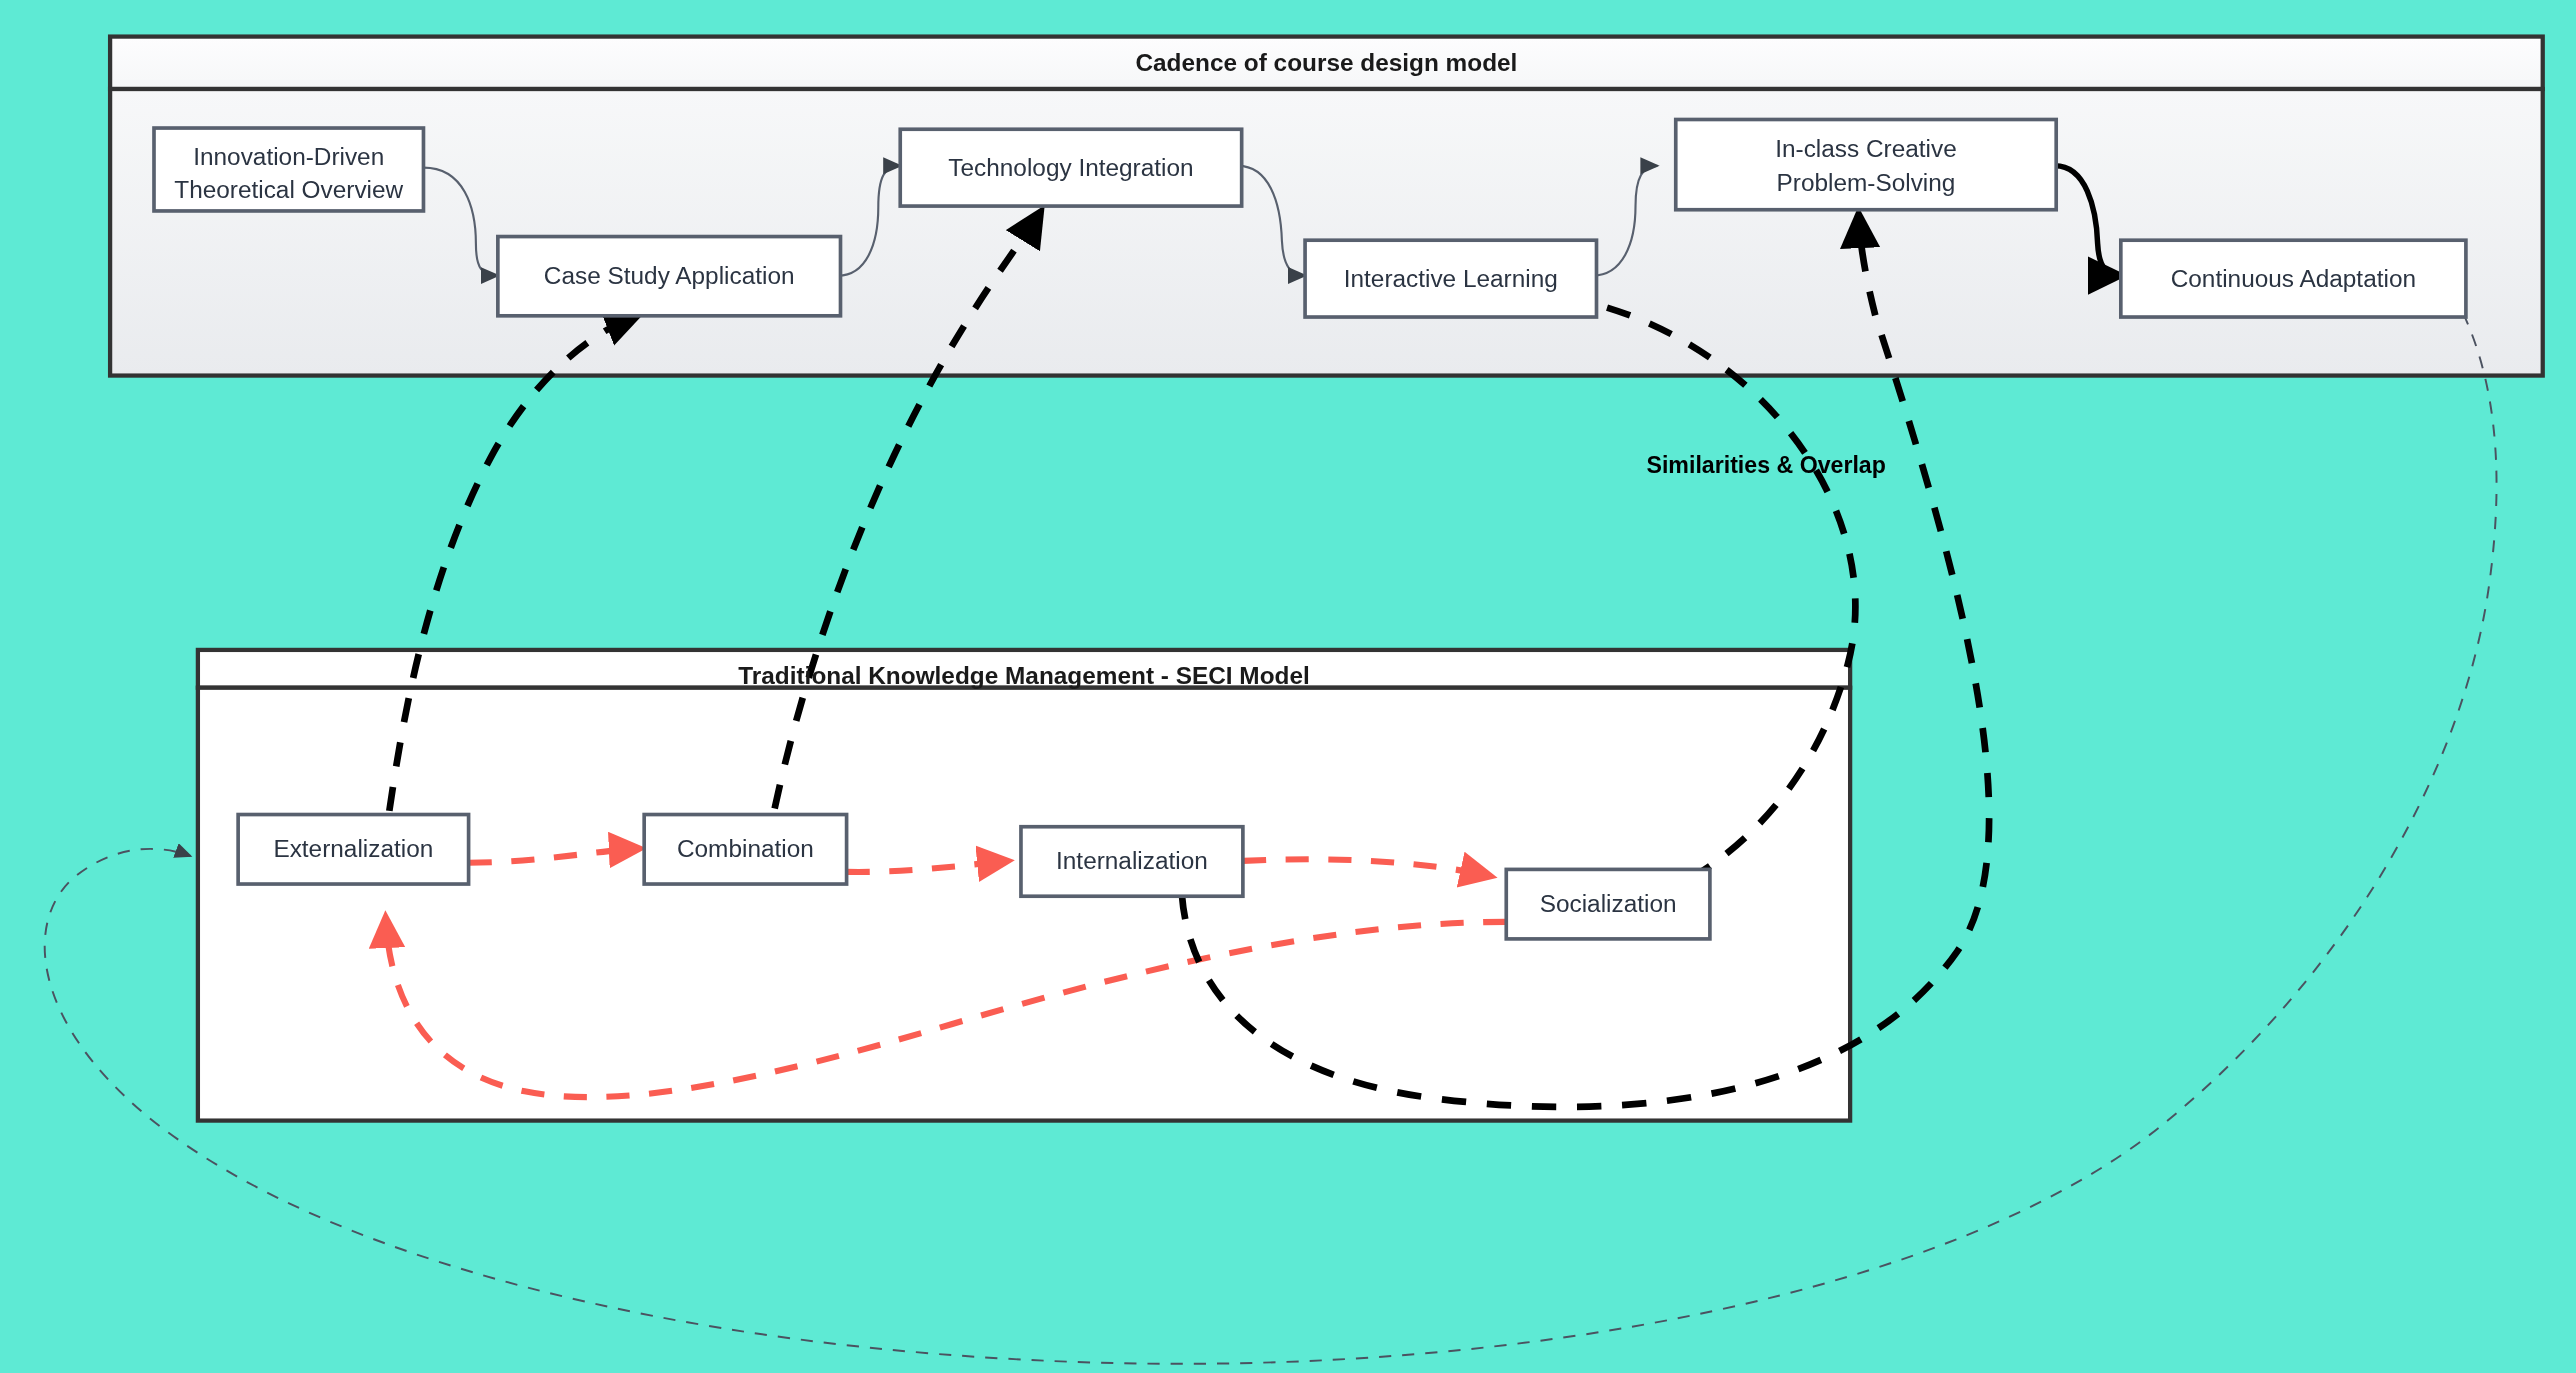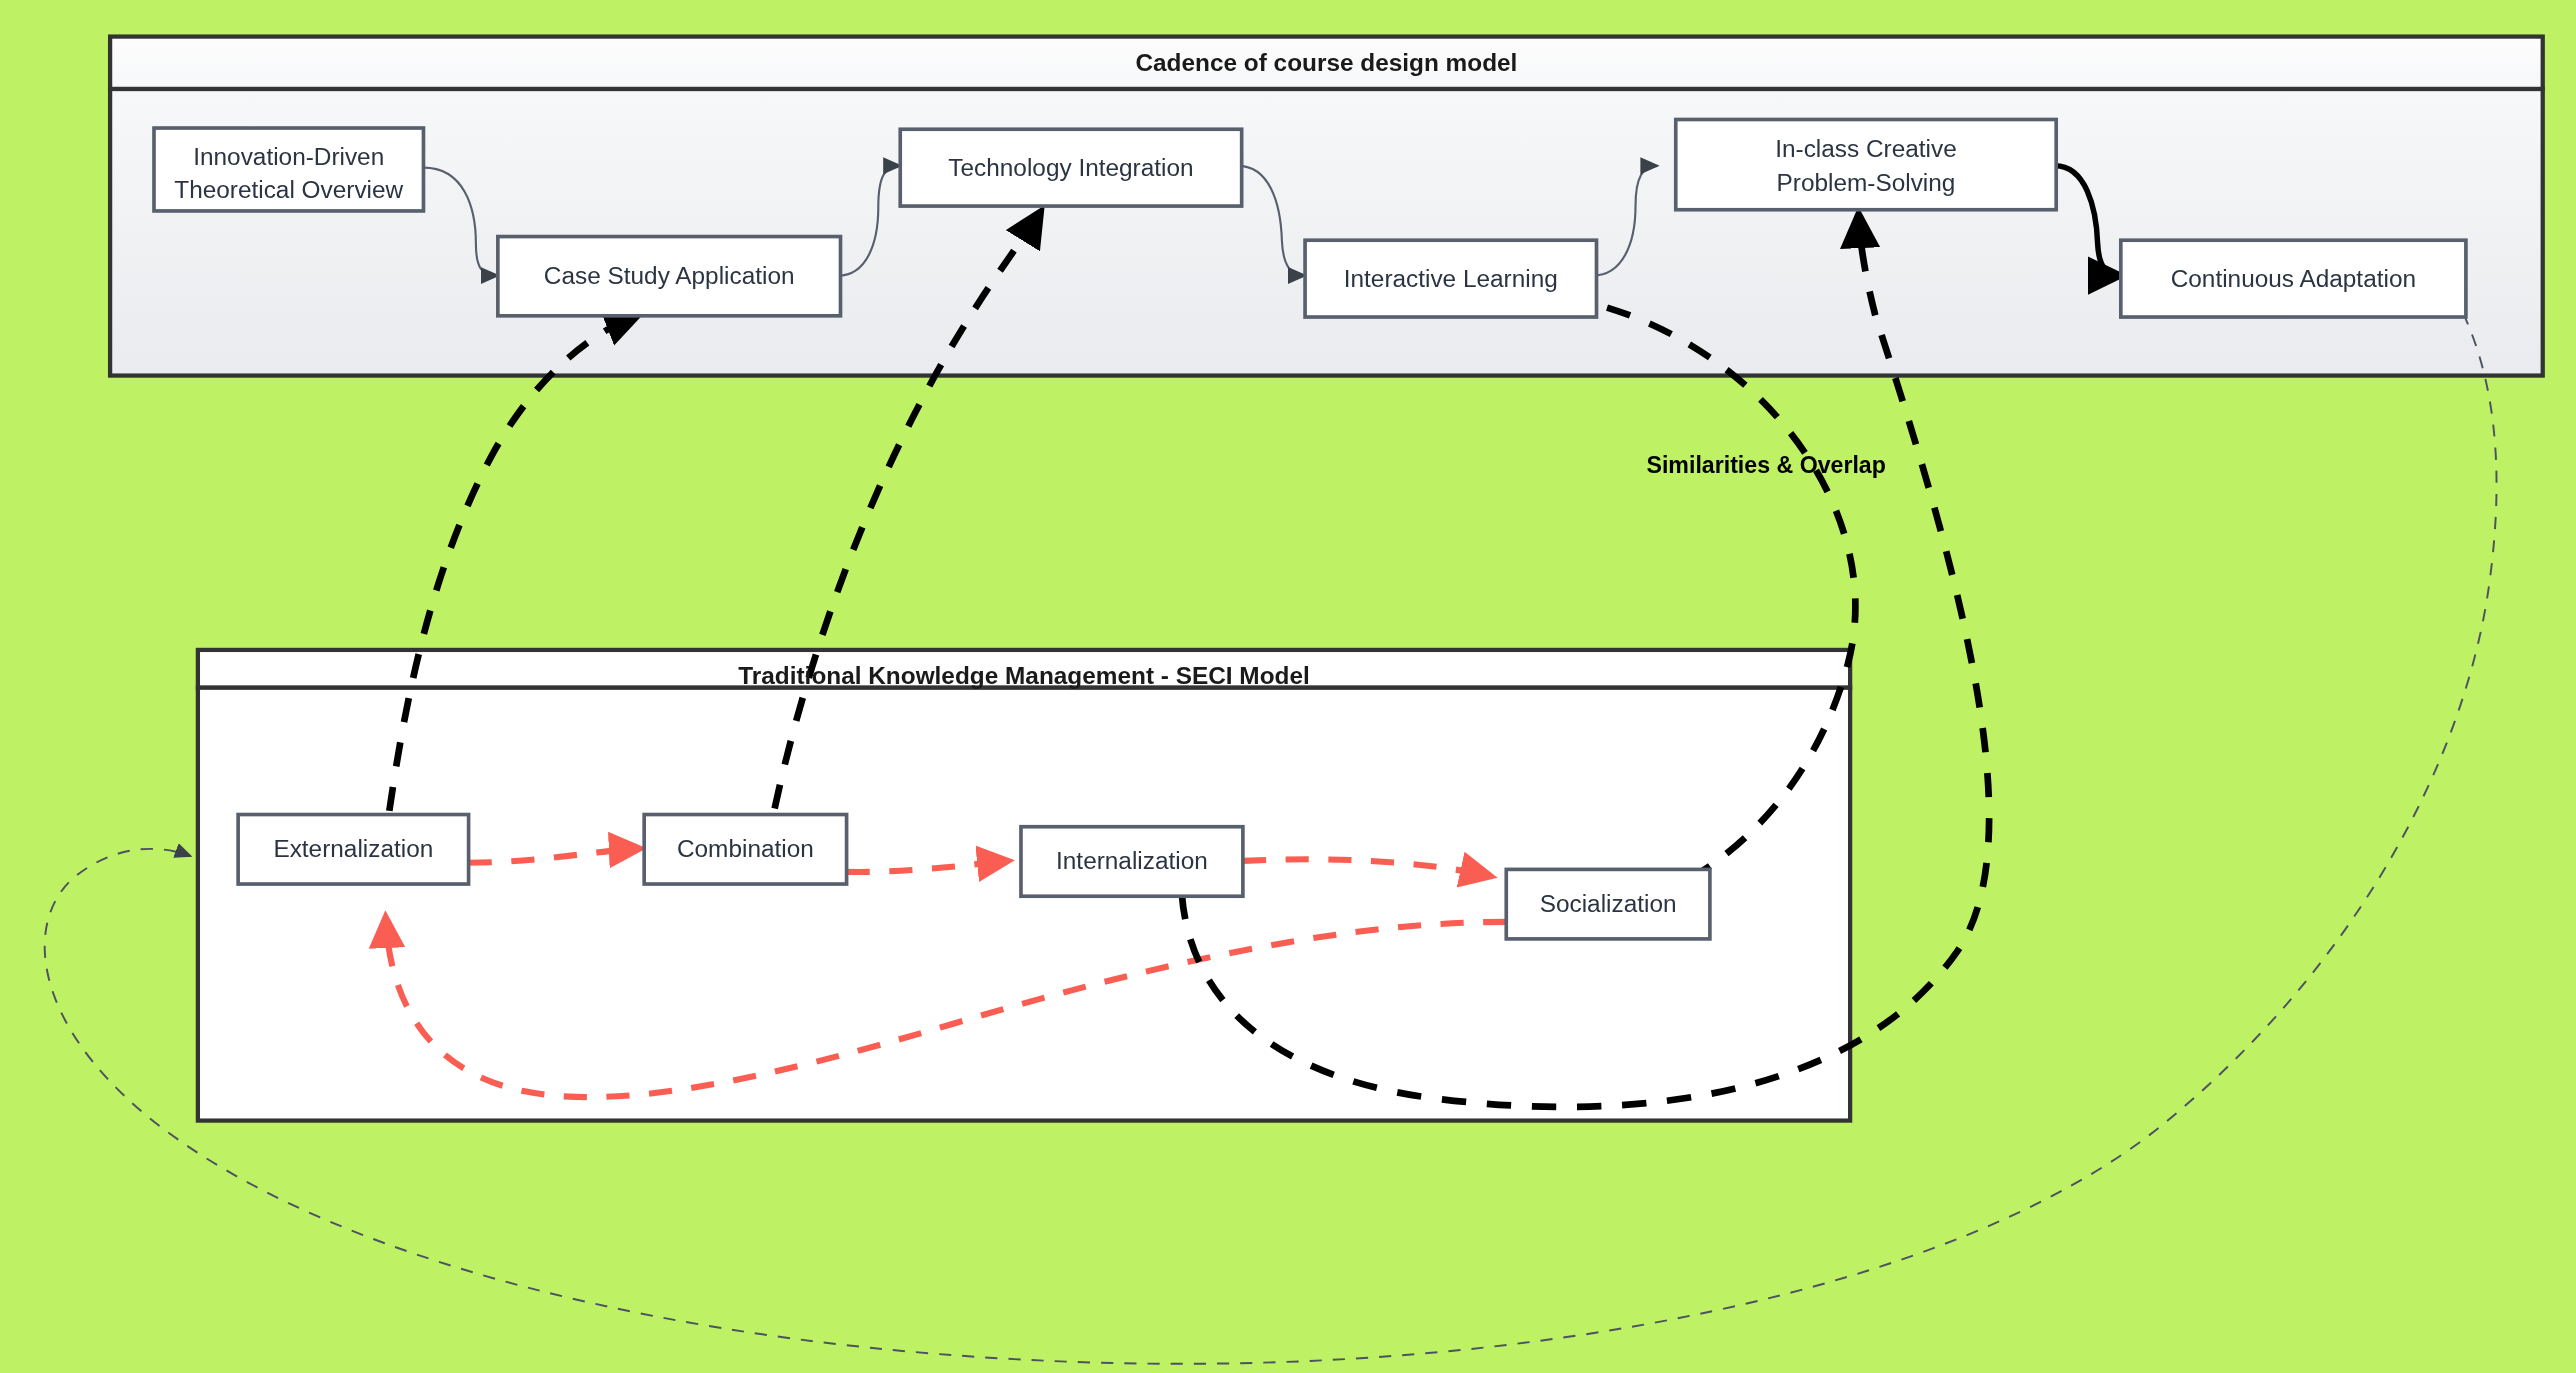--- a/index.html
+++ b/index.html
@@ -11,21 +11,21 @@
   body {
     width: 2576px;
     height: 1373px;
     font-family: "Liberation Sans", sans-serif;
     overflow: hidden;
   }
   #canvas {
     position: relative;
     width: 2576px;
     height: 1373px;
-    background: #bef264;
+    background: #5eead4;
   }
   svg.layer {
     position: absolute;
     left: 0;
     top: 0;
     width: 2576px;
     height: 1373px;
     overflow: visible;
   }
   .cnt-title-text {

